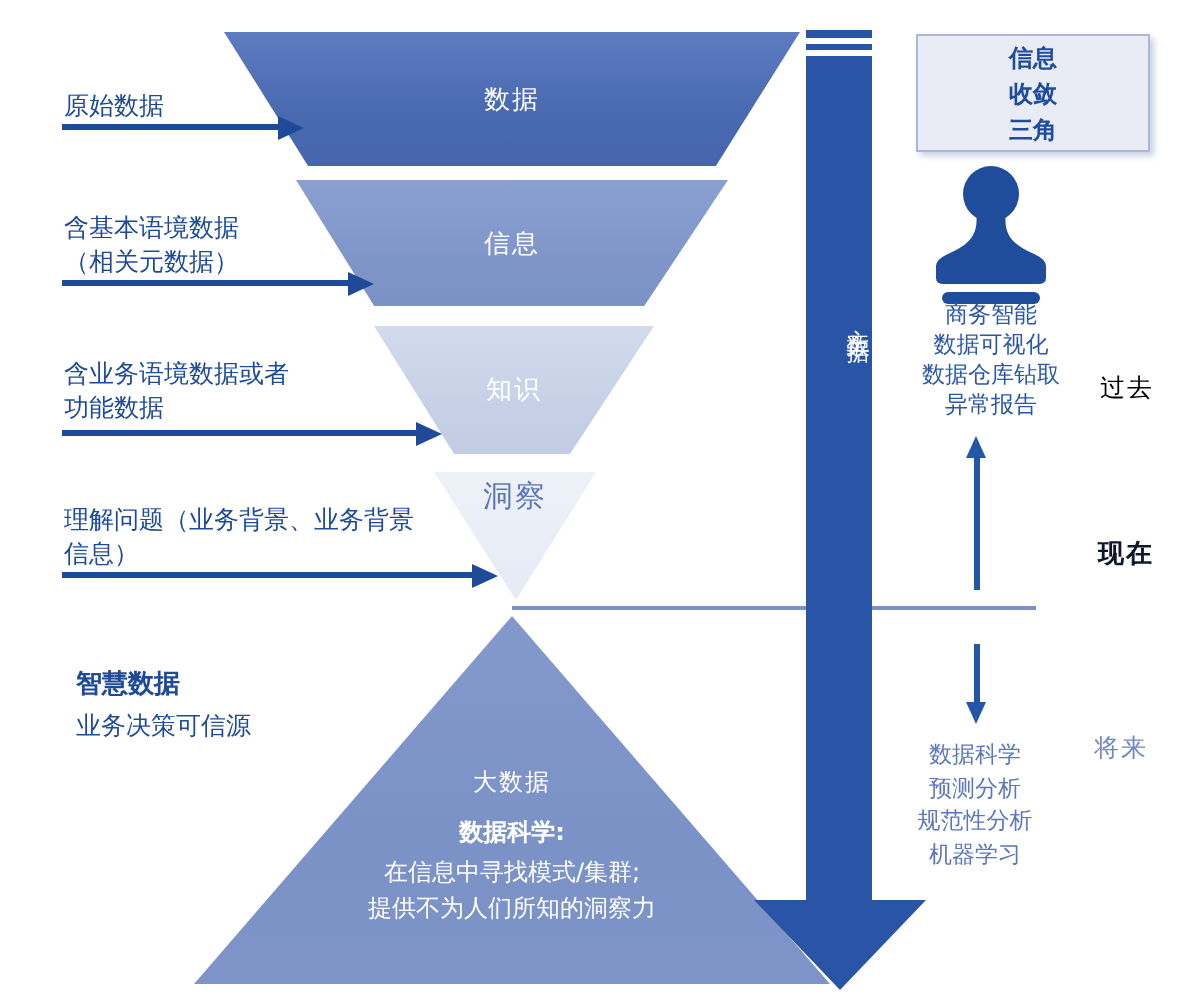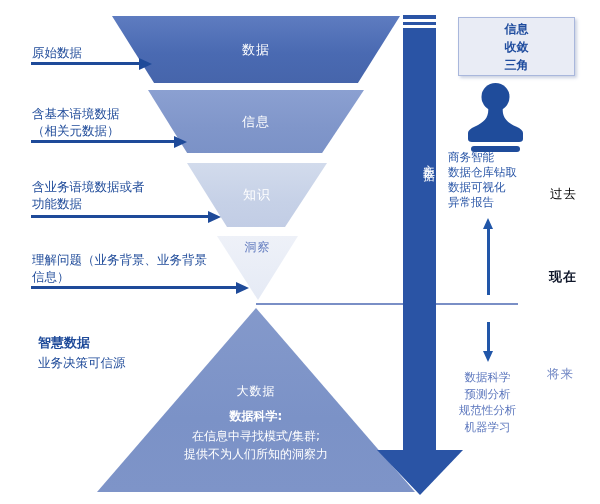--- a/index.html
+++ b/index.html
@@ -19,21 +19,21 @@
   .layer-info{left:148px;top:90px;width:216px;height:63px;
       background:linear-gradient(180deg,#8ba0d1 0%,#8096ca 60%,#7b92c7 100%);
       clip-path:polygon(0 0,100% 0,80.6% 100%,18.1% 100%);}
   .layer-knowledge{left:187px;top:163px;width:140px;height:64px;
       background:linear-gradient(180deg,#d2dbec 0%,#c6d1e7 60%,#c2cde5 100%);
       clip-path:polygon(0 0,100% 0,70% 100%,28.6% 100%);}
   .layer-insight{left:217px;top:236px;width:81px;height:64px;
       background:linear-gradient(180deg,#eef1f8 0%,#e5eaf5 100%);
       clip-path:polygon(0 0,100% 0,50.6% 100%);
       align-items:flex-start;padding-top:3px;box-sizing:border-box;
-      color:#5b76bd;font-size:12px;}
+      color:#5b76bd;font-size:15px;}
 
   
   .pyramid{left:97px;top:308px;width:318px;height:184px;
       background:linear-gradient(180deg,#8499cb 0%,#7b92c7 60%,#7e94c8 100%);
       clip-path:polygon(50% 0,100% 100%,0 100%);
       color:#ffffff;text-align:center;font-size:12px;line-height:14px;}
   .pyr-l1{margin-top:76px;letter-spacing:1px;}
   .pyr-l2{margin-top:11px;font-weight:bold;}
   .pyr-l3{margin-top:6px;}
   .pyr-l4{margin-top:4px;}
@@ -55,21 +55,21 @@
   .bold{font-weight:bold;}
 
   
   .midline{left:256px;top:303px;width:262px;height:2px;background:#7a8fc6;z-index:1;}
 
   
   .cbox{left:458px;top:17px;width:115px;height:57px;background:#e9ecf5;
       border:1px solid #a9b7dc;box-shadow:2px 2px 3px rgba(140,155,190,.45);
       display:flex;flex-direction:column;align-items:center;justify-content:center;
       font-weight:bold;font-size:12px;line-height:18px;color:#1f4c9e;text-align:center;}
-  .bi-text{left:448px;top:150px;width:95px;text-align:left;font-size:11.5px;
+  .bi-text{left:448px;top:150px;width:95px;text-align:center;font-size:11.5px;
       line-height:15px;color:#2b57a7;}
   .ds-text{left:440px;top:369px;width:95px;text-align:center;font-size:11.5px;
       line-height:16.5px;color:#5b76bd;}
   .t-past{left:550px;top:186px;font-size:12.5px;color:#000000;letter-spacing:1px;}
   .t-now{left:549px;top:268px;font-size:13px;font-weight:bold;color:#0f172a;letter-spacing:1px;}
   .t-future{left:547px;top:366px;font-size:12.5px;color:#7288c5;letter-spacing:1px;}
   .vshaft{position:absolute;width:3px;background:#2156a8;}
   .vhead-up{position:absolute;width:0;height:0;border-left:5.5px solid transparent;
       border-right:5.5px solid transparent;border-bottom:11px solid #2156a8;}
   .vhead-down{position:absolute;width:0;height:0;border-left:5.5px solid transparent;
@@ -145,22 +145,22 @@
   </div>
 
   <svg class="abs" style="left:458px;top:78px;" width="76" height="78" viewBox="0 0 76 78">
     <circle cx="37.5" cy="19" r="14" fill="#1f4c9b"></circle>
     <path fill="#1f4c9b" d="M30,28 C31.5,39 27,44 17,48.5 Q10,51.5 10,55 L10,61 Q10,64 14,64 L61,64 Q65,64 65,61 L65,55 Q65,51.5 58,48.5 C48,44 43.5,39 45,28 Z"></path>
     <rect x="13" y="68" width="49" height="6" rx="3" fill="#1f4c9b"></rect>
   </svg>
 
   <div class="abs bi-text">
     <div>商务智能</div>
+    <div>数据可视化</div>
     <div>数据仓库钻取</div>
-    <div>数据可视化</div>
     <div>异常报告</div>
   </div>
 
   <div class="abs t-past">过去</div>
   <div class="abs t-now">现在</div>
   <div class="abs t-future">将来</div>
 
   <div class="vhead-up" style="left:483px;top:218px;"></div>
   <div class="vshaft" style="left:487px;top:229px;height:66px;"></div>
 

